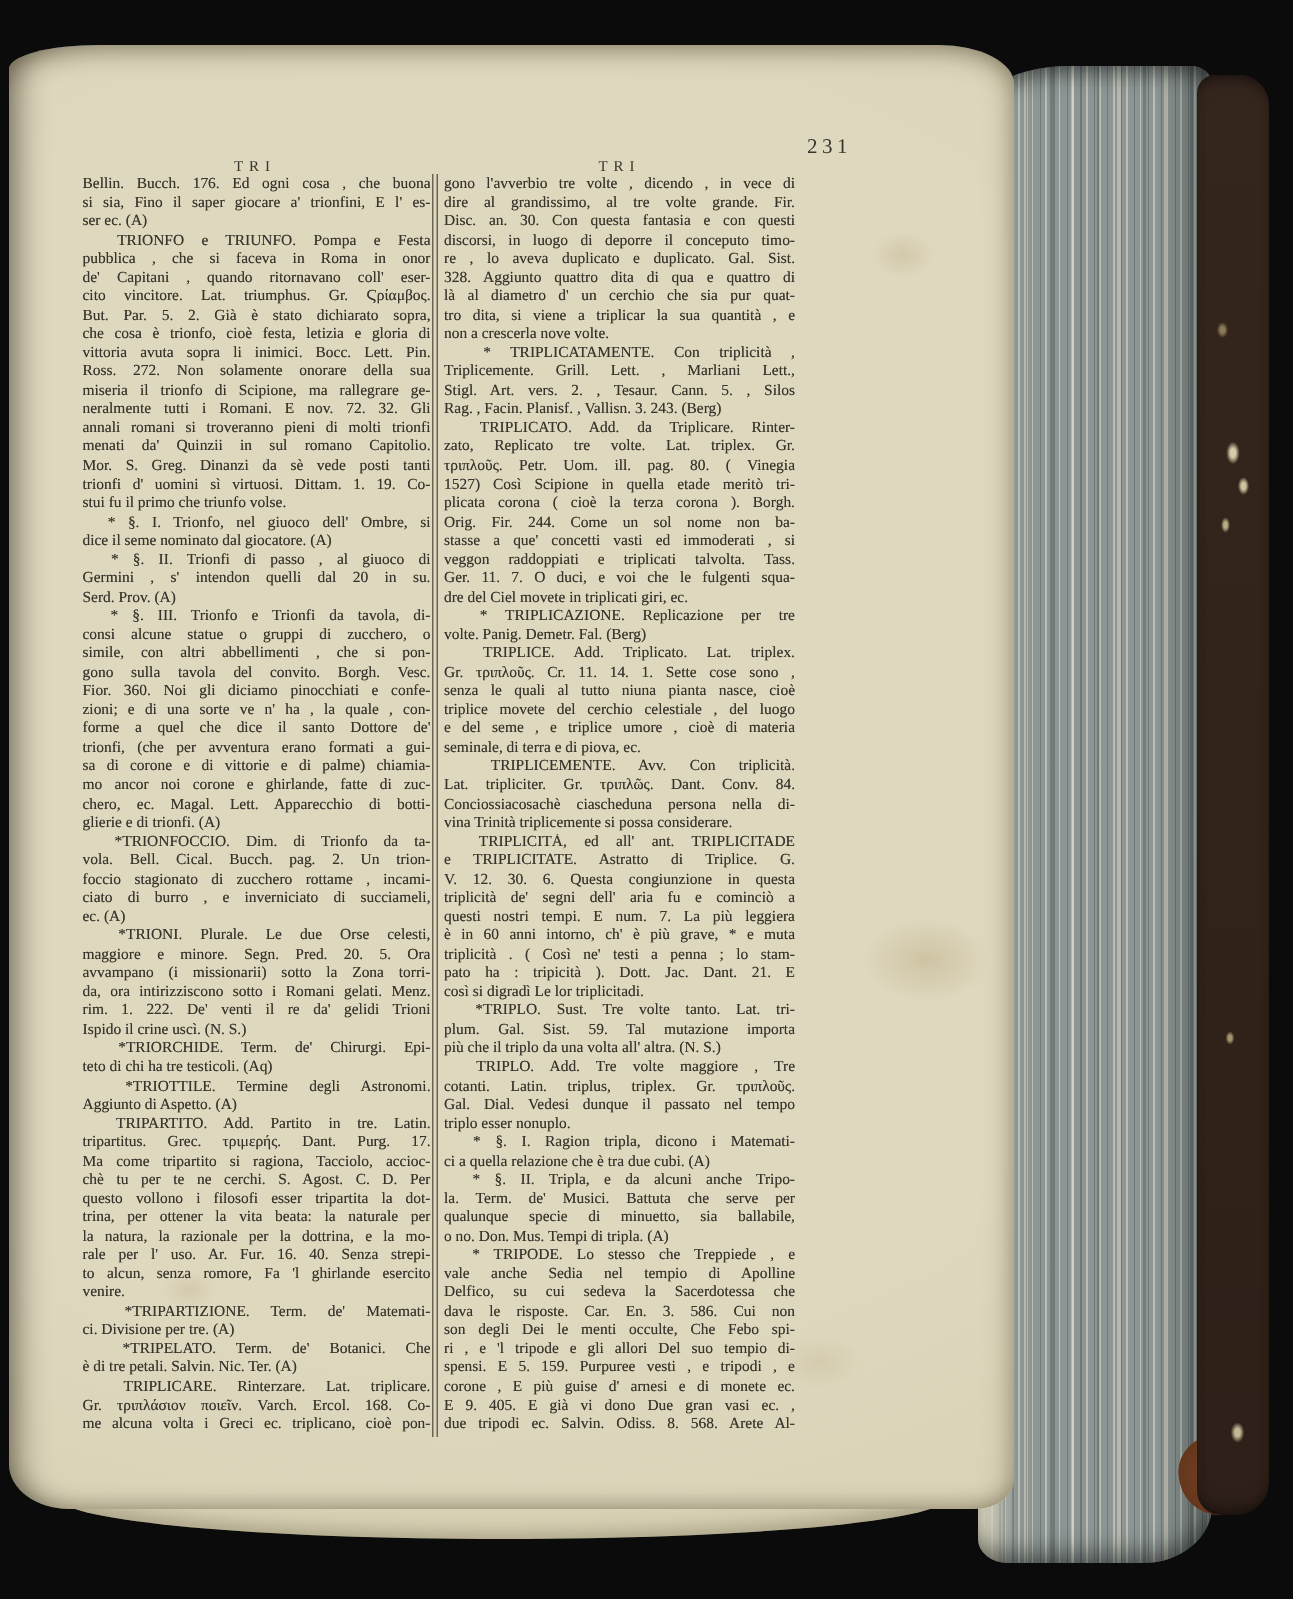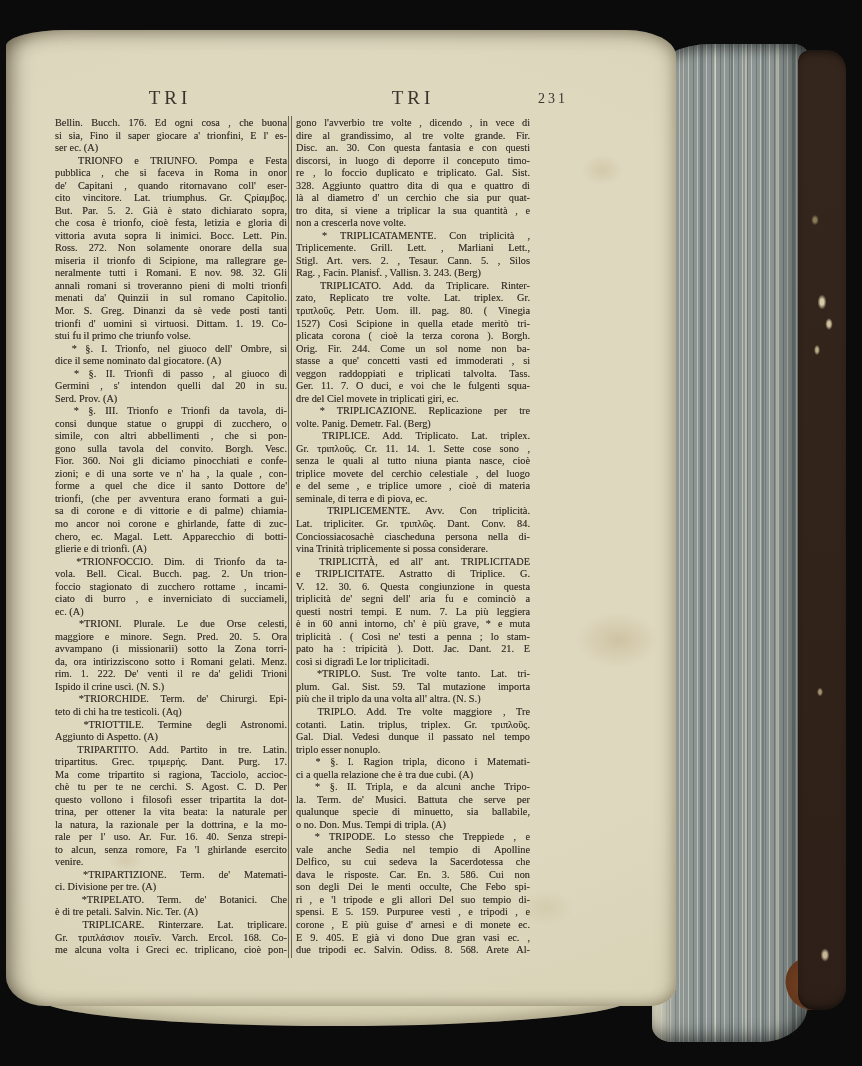--- a/index.html
+++ b/index.html
@@ -47,21 +47,21 @@
       radial-gradient(6px 9px at 27px 905px, #c5b794 30%, transparent 75%),
       radial-gradient(5px 7px at 17px 170px, #8a7a58 30%, transparent 75%),
       linear-gradient(#35261d,#2e2018);
     border-radius:12px 20px 22px 16px;
     box-shadow:inset 0 8px 10px -6px rgba(0,0,0,.6), inset 0 -8px 10px -6px rgba(0,0,0,.6);}
   .cover-patch{position:absolute;left:786px;top:956px;width:56px;height:54px;
     background:radial-gradient(#7a4426,#5c3118);border-radius:45% 30% 40% 50%;
     transform:rotate(-12deg);}
 
   
-  .running-title{position:absolute;top:87px;font-size:19px;letter-spacing:4px;
+  .running-title{position:absolute;top:106px;font-size:10px;letter-spacing:4px;
     color:#3a352c;text-align:center;}
   .rt-left{left:55px;width:230px;}
   .rt-right{left:296px;width:234px;}
   .page-number{position:absolute;top:91px;left:500px;width:68px;font-size:14px;
     letter-spacing:3px;color:#3a352c;text-align:right;}
 
   .column{position:absolute;top:117px;color:#38332b;font-size:10.3px;
     text-shadow:0 0 .3px rgba(56,51,43,.6);}
   .col-left{left:55px;width:232px;}
   .col-right{left:296px;width:234px;}
@@ -93,33 +93,33 @@
       <div class="tl">ser ec. (A)</div>
       <div class="tl j">  TRIONFO e TRIUNFO. Pompa e Festa</div>
       <div class="tl j">pubblica , che si faceva in Roma in onor</div>
       <div class="tl j">de' Capitani , quando ritornavano coll' eser-</div>
       <div class="tl j">cito vincitore. Lat. triumphus. Gr. Ϛρίαμβος.</div>
       <div class="tl j">But. Par. 5. 2. Già è stato dichiarato sopra,</div>
       <div class="tl j">che cosa è trionfo, cioè festa, letizia e gloria di</div>
       <div class="tl j">vittoria avuta sopra li inimici. Bocc. Lett. Pin.</div>
       <div class="tl j">Ross. 272. Non solamente onorare della sua</div>
       <div class="tl j">miseria il trionfo di Scipione, ma rallegrare ge-</div>
-      <div class="tl j">neralmente tutti i Romani. E nov. 98. 32. Gli</div>
+      <div class="tl j">neralmente tutti i Romani. E nov. 72. 32. Gli</div>
       <div class="tl j">annali romani si troveranno pieni di molti trionfi</div>
       <div class="tl j">menati da' Quinzii in sul romano Capitolio.</div>
       <div class="tl j">Mor. S. Greg. Dinanzi da sè vede posti tanti</div>
       <div class="tl j">trionfi d' uomini sì virtuosi. Dittam. 1. 19. Co-</div>
       <div class="tl">stui fu il primo che triunfo volse.</div>
       <div class="tl j">  * §. I. Trionfo, nel giuoco dell' Ombre, si</div>
       <div class="tl">dice il seme nominato dal giocatore. (A)</div>
       <div class="tl j">  * §. II. Trionfi di passo , al giuoco di</div>
       <div class="tl j">Germini , s' intendon quelli dal 20 in su.</div>
       <div class="tl">Serd. Prov. (A)</div>
       <div class="tl j">  * §. III. Trionfo e Trionfi da tavola, di-</div>
-      <div class="tl j">consi dunque statue o gruppi di zucchero, o</div>
+      <div class="tl j">consi alcune statue o gruppi di zucchero, o</div>
       <div class="tl j">simile, con altri abbellimenti , che si pon-</div>
       <div class="tl j">gono sulla tavola del convito. Borgh. Vesc.</div>
       <div class="tl j">Fior. 360. Noi gli diciamo pinocchiati e confe-</div>
       <div class="tl j">zioni; e di una sorte ve n' ha , la quale , con-</div>
       <div class="tl j">forme a quel che dice il santo Dottore de'</div>
       <div class="tl j">trionfi, (che per avventura erano formati a gui-</div>
       <div class="tl j">sa di corone e di vittorie e di palme) chiamia-</div>
       <div class="tl j">mo ancor noi corone e ghirlande, fatte di zuc-</div>
       <div class="tl j">chero, ec. Magal. Lett. Apparecchio di botti-</div>
       <div class="tl">glierie e di trionfi. (A)</div>
@@ -154,21 +154,21 @@
       <div class="tl">è di tre petali. Salvin. Nic. Ter. (A)</div>
       <div class="tl j">  TRIPLICARE. Rinterzare. Lat. triplicare.</div>
       <div class="tl j">Gr. τριπλάσιον ποιεῖν. Varch. Ercol. 168. Co-</div>
       <div class="tl j">me alcuna volta i Greci ec. triplicano, cioè pon-</div>
     </div>
   <div class="column col-right">
       <div class="tl j">gono l'avverbio tre volte , dicendo , in vece di</div>
       <div class="tl j">dire al grandissimo, al tre volte grande. Fir.</div>
       <div class="tl j">Disc. an. 30. Con questa fantasia e con questi</div>
       <div class="tl j">discorsi, in luogo di deporre il conceputo timo-</div>
-      <div class="tl j">re , lo foccio duplicato e triplicato. Gal. Sist.</div>
+      <div class="tl j">re , lo aveva duplicato e duplicato. Gal. Sist.</div>
       <div class="tl j">328. Aggiunto quattro dita di qua e quattro di</div>
       <div class="tl j">là al diametro d' un cerchio che sia pur quat-</div>
       <div class="tl j">tro dita, si viene a triplicar la sua quantità , e</div>
       <div class="tl">non a crescerla nove volte.</div>
       <div class="tl j">  * TRIPLICATAMENTE. Con triplicità ,</div>
       <div class="tl j">Triplicemente. Grill. Lett. , Marliani Lett.,</div>
       <div class="tl j">Stigl. Art. vers. 2. , Tesaur. Cann. 5. , Silos</div>
       <div class="tl">Rag. , Facin. Planisf. , Vallisn. 3. 243. (Berg)</div>
       <div class="tl j">  TRIPLICATO. Add. da Triplicare. Rinter-</div>
       <div class="tl j">zato, Replicato tre volte. Lat. triplex. Gr.</div>

